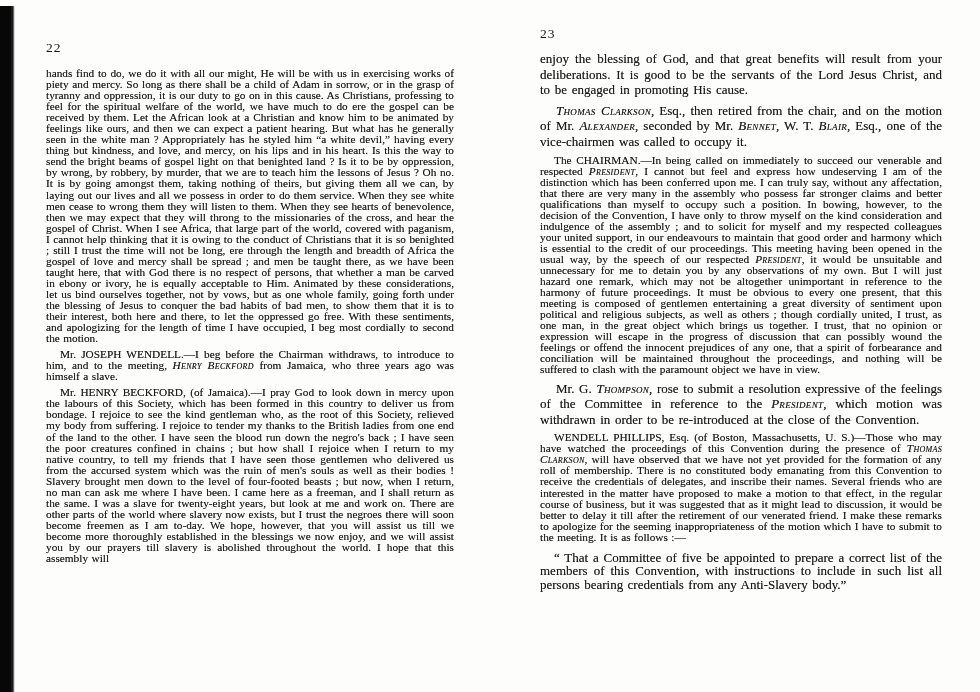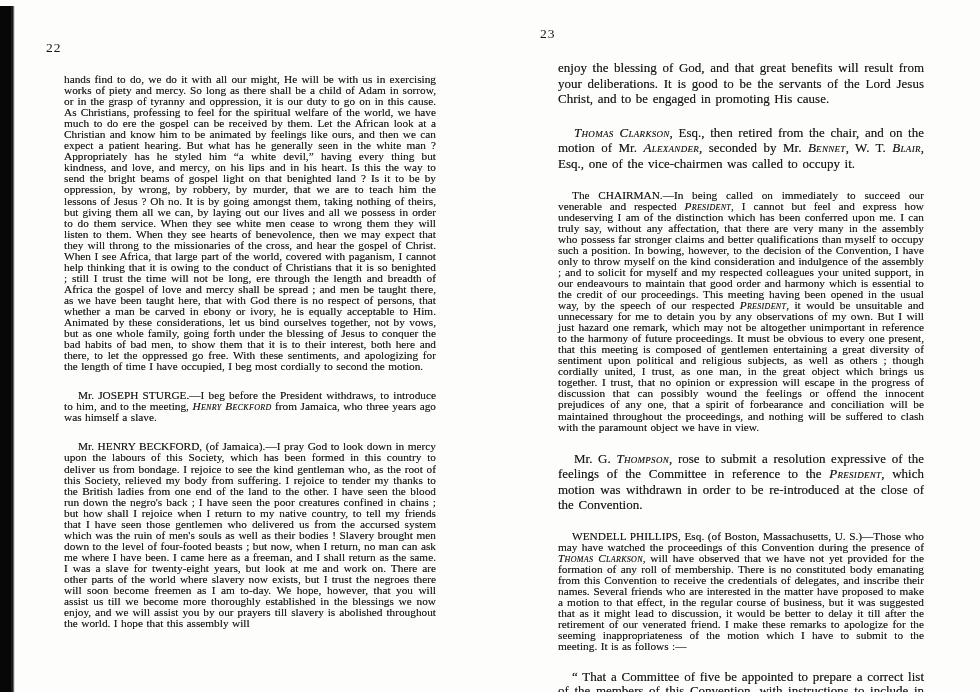--- a/index.html
+++ b/index.html
@@ -25,21 +25,21 @@
   .page-right { left: 540px; top: 26px; width: 402px; }
   .page-number {
     text-align: left;
     font-size: 13.5px;
     letter-spacing: 1px;
     margin-bottom: 12px;
     color: #151515;
   }
   .page-right .page-number { margin-bottom: 9px; }
   .page-body p {
-    margin: 18px;
+    margin: 0;
     text-align: justify;
     text-shadow: 0 0 0.4px rgba(10,10,10,0.55);
   }
   .page-body p + p { margin-top: 5px; }
   .p-dense {
     font-size: 11.3px;
     line-height: 11.05px;
     text-indent: 14px;
     word-spacing: 0.6px;
   }
@@ -62,21 +62,21 @@
 </head>
 <body>
 
 <div class="spread">
   <div class="scan-strip"></div>
 
   <div class="page page-left">
     <div class="page-number">22</div>
     <div class="page-body">
         <p class="p-dense no-indent"><span>hands find to do, we do it with all our might, He will be with us in exercising works of piety and mercy.  So long as there shall be a child of Adam in sorrow, or in the grasp of tyranny and oppression, it is our duty to go on in this cause.  As Christians, professing to feel for the spiritual welfare of the world, we have much to do ere the gospel can be received by them.  Let the African look at a Christian and know him to be animated by feelings like ours, and then we can expect a patient hearing.  But what has he generally seen in the white man ?  Appropriately has he styled him “a white devil,” having every thing but kindness, and love, and mercy, on his lips and in his heart.  Is this the way to send the bright beams of gospel light on that benighted land ?  Is it to be by oppression, by wrong, by robbery, by murder, that we are to teach him the lessons of Jesus ?  Oh no.  It is by going amongst them, taking nothing of theirs, but giving them all we can, by laying out our lives and all we possess in order to do them service.  When they see white men cease to wrong them they will listen to them.  When they see hearts of benevolence, then we may expect that they will throng to the missionaries of the cross, and hear the gospel of Christ.  When I see Africa, that large part of the world, covered with paganism, I cannot help thinking that it is owing to the conduct of Christians that it is so benighted ; still I trust the time will not be long, ere through the length and breadth of Africa the gospel of love and mercy shall be spread ; and men be taught there, as we have been taught here, that with God there is no respect of persons, that whether a man be carved in ebony or ivory, he is equally acceptable to Him.  Animated by these considerations, let us bind ourselves together, not by vows, but as one whole family, going forth under the blessing of Jesus to conquer the bad habits of bad men, to show them that it is to their interest, both here and there, to let the oppressed go free.  With these sentiments, and apologizing for the length of time I have occupied, I beg most cordially to second the motion.</span></p>
-        <p class="p-dense"><span>Mr. JOSEPH STURGE.—I beg before the President withdraws, to introduce to him, and to the meeting, </span><span class="sc">Henry Beckford</span><span> from Jamaica, who three years ago was himself a slave.</span></p>
+        <p class="p-dense"><span>Mr. JOSEPH WENDELL.—I beg before the Chairman withdraws, to introduce to him, and to the meeting, </span><span class="sc">Henry Beckford</span><span> from Jamaica, who three years ago was himself a slave.</span></p>
         <p class="p-dense"><span>Mr. HENRY BECKFORD, (of Jamaica).—I pray God to look down in mercy upon the labours of this Society, which has been formed in this country to deliver us from bondage.  I rejoice to see the kind gentleman who, as the root of this Society, relieved my body from suffering.  I rejoice to tender my thanks to the British ladies from one end of the land to the other.  I have seen the blood run down the negro's back ; I have seen the poor creatures confined in chains ; but how shall I rejoice when I return to my native country, to tell my friends that I have seen those gentlemen who delivered us from the accursed system which was the ruin of men's souls as well as their bodies !  Slavery brought men down to the level of four-footed beasts ; but now, when I return, no man can ask me where I have been.  I came here as a freeman, and I shall return as the same.  I was a slave for twenty-eight years, but look at me and work on.  There are other parts of the world where slavery now exists, but I trust the negroes there will soon become freemen as I am to-day.  We hope, however, that you will assist us till we become more thoroughly established in the blessings we now enjoy, and we will assist you by our prayers till slavery is abolished throughout the world.  I hope that this assembly will</span></p>
       </div>
   </div>
 
   <div class="page page-right">
     <div class="page-number">23</div>
     <div class="page-body">
         <p class="p-large no-indent"><span>enjoy the blessing of God, and that great benefits will result from your deliberations.  It is good to be the servants of the Lord Jesus Christ, and to be engaged in promoting His cause.</span></p>
         <p class="p-large"><span class="sc">Thomas Clarkson</span><span>, Esq., then retired from the chair, and on the motion of Mr. </span><span class="sc">Alexander</span><span>, seconded by Mr. </span><span class="sc">Bennet</span><span>, W. T. </span><span class="sc">Blair</span><span>, Esq., one of the vice-chairmen was called to occupy it.</span></p>
         <p class="p-dense"><span>The CHAIRMAN.—In being called on immediately to succeed our venerable and respected </span><span class="sc">President</span><span>, I cannot but feel and express how undeserving I am of the distinction which has been conferred upon me.  I can truly say, without any affectation, that there are very many in the assembly who possess far stronger claims and better qualifications than myself to occupy such a position.  In bowing, however, to the decision of the Convention, I have only to throw myself on the kind consideration and indulgence of the assembly ; and to solicit for myself and my respected colleagues your united support, in our endeavours to maintain that good order and harmony which is essential to the credit of our proceedings.  This meeting having been opened in the usual way, by the speech of our respected </span><span class="sc">President</span><span>, it would be unsuitable and unnecessary for me to detain you by any observations of my own.  But I will just hazard one remark, which may not be altogether unimportant in reference to the harmony of future proceedings.  It must be obvious to every one present, that this meeting is composed of gentlemen entertaining a great diversity of sentiment upon political and religious subjects, as well as others ; though cordially united, I trust, as one man, in the great object which brings us together.  I trust, that no opinion or expression will escape in the progress of discussion that can possibly wound the feelings or offend the innocent prejudices of any one, that a spirit of forbearance and conciliation will be maintained throughout the proceedings, and nothing will be suffered to clash with the paramount object we have in view.</span></p>

